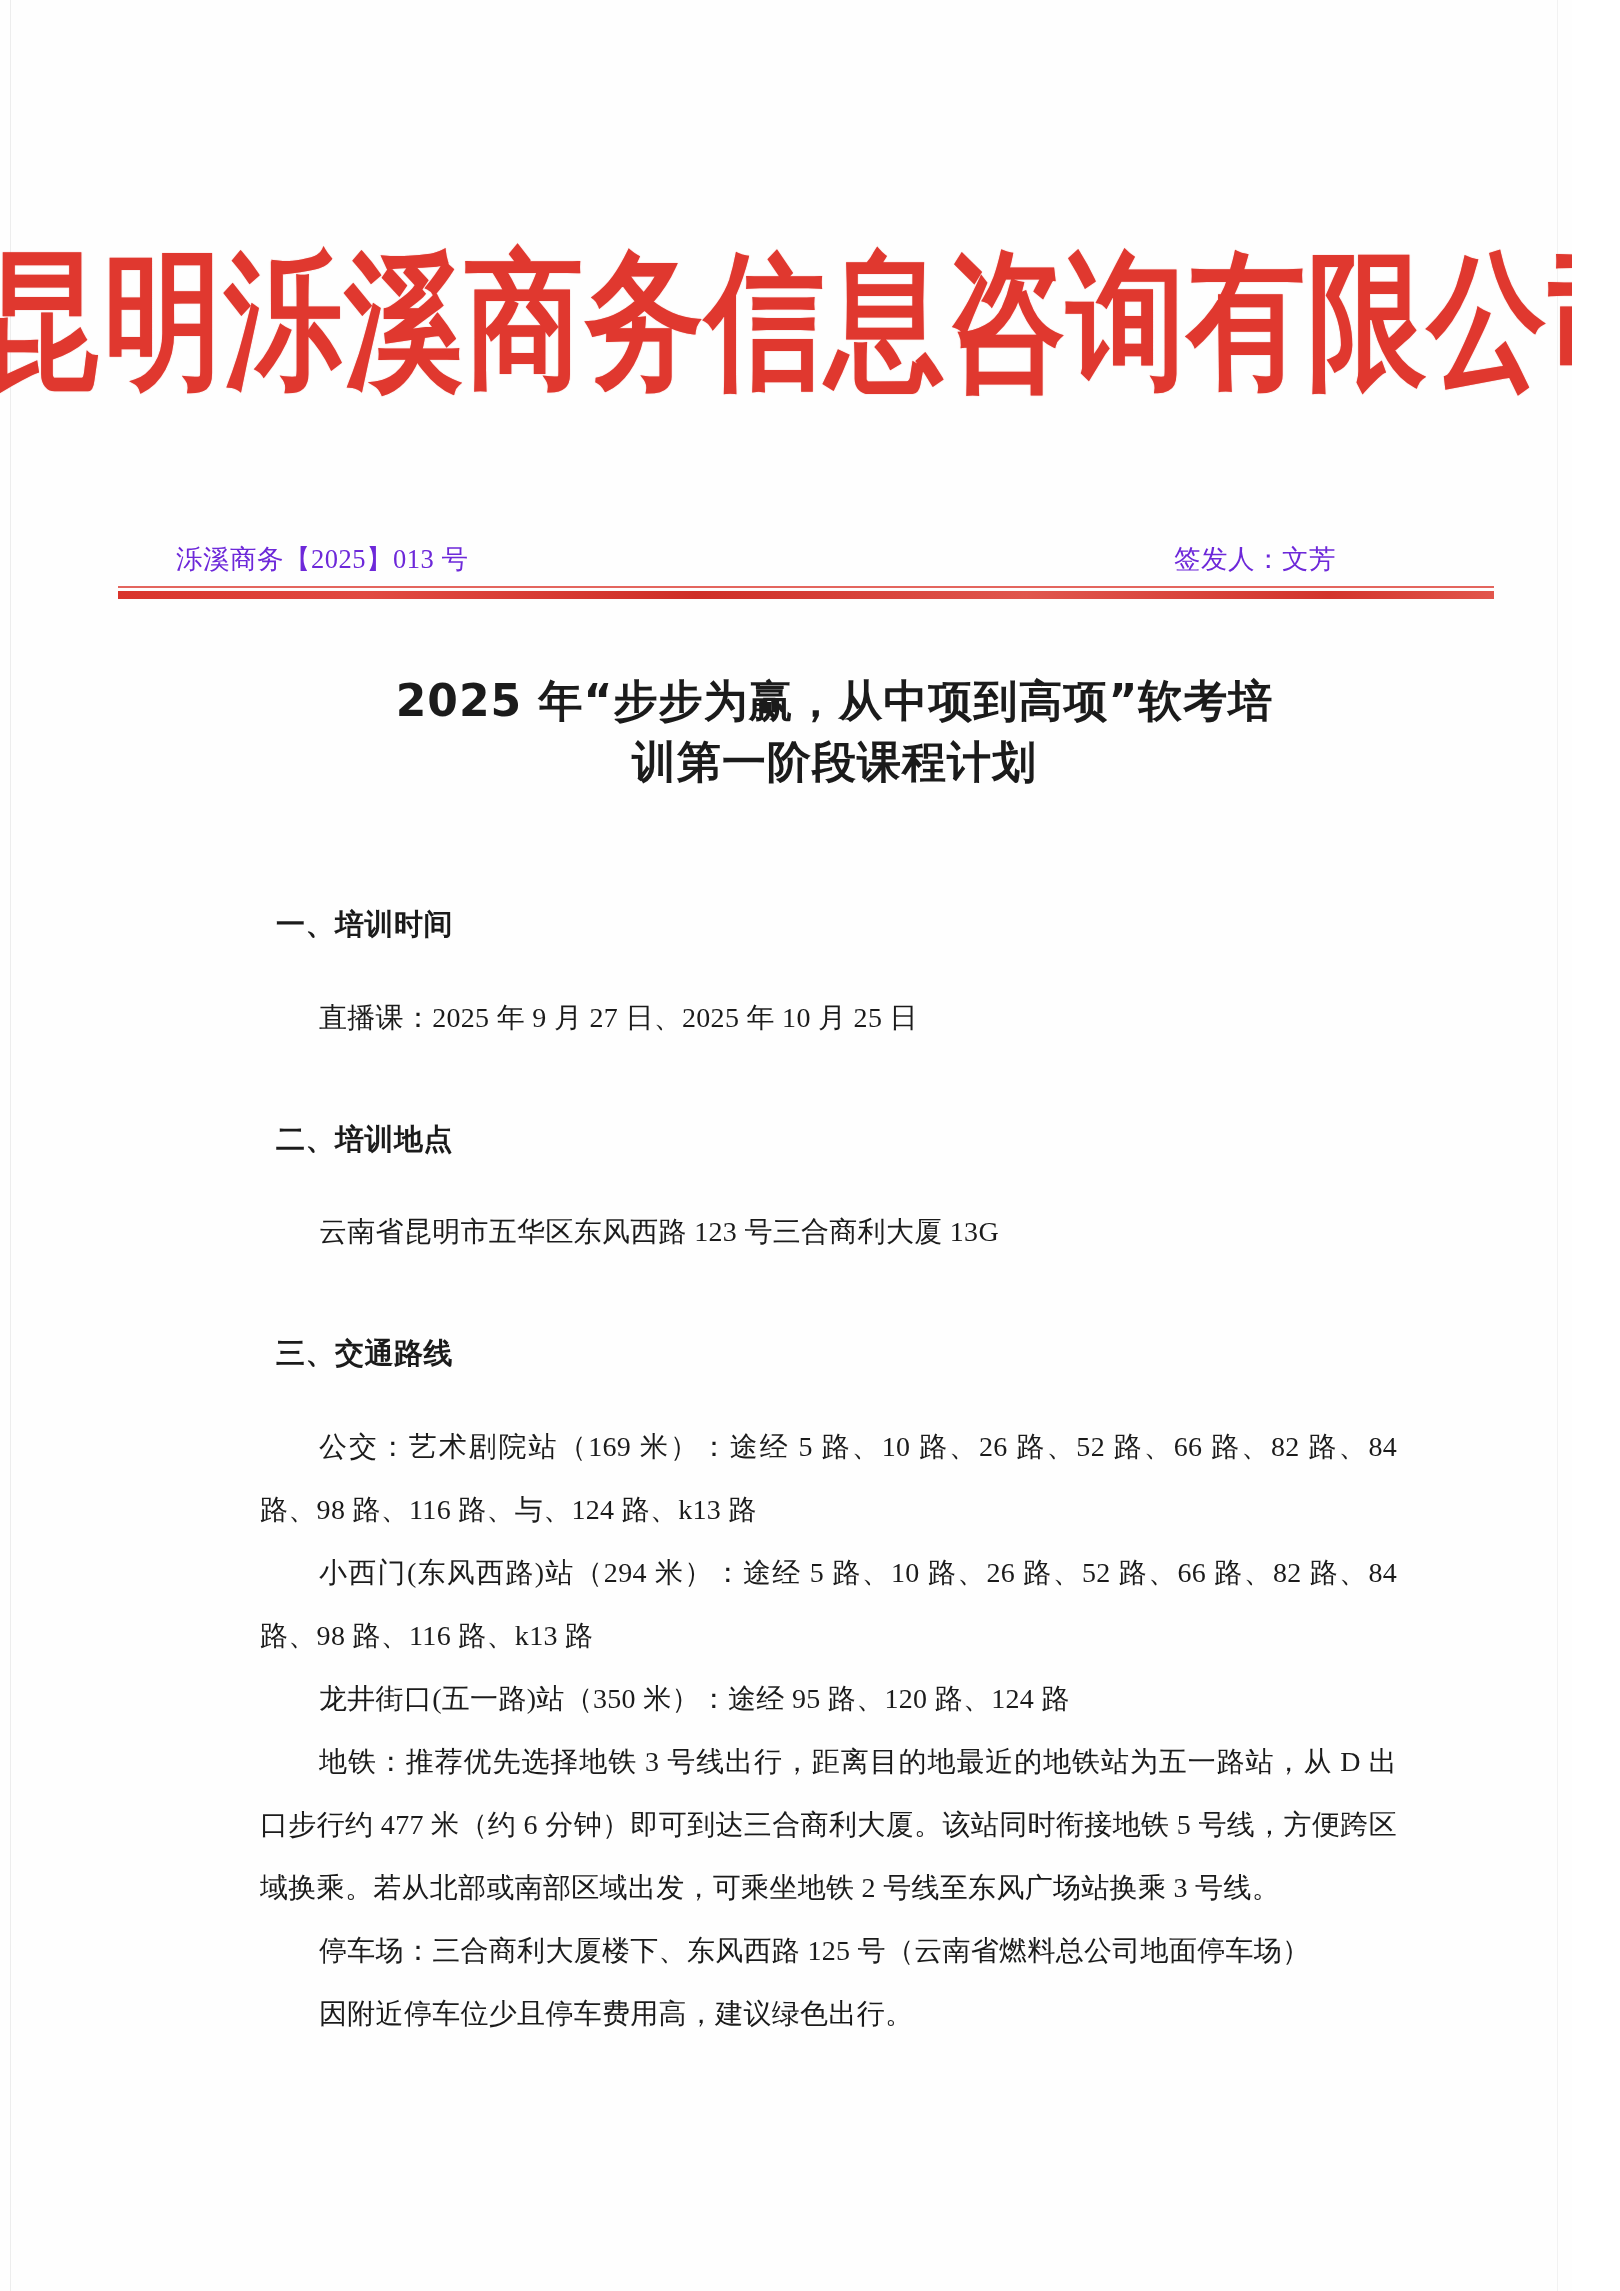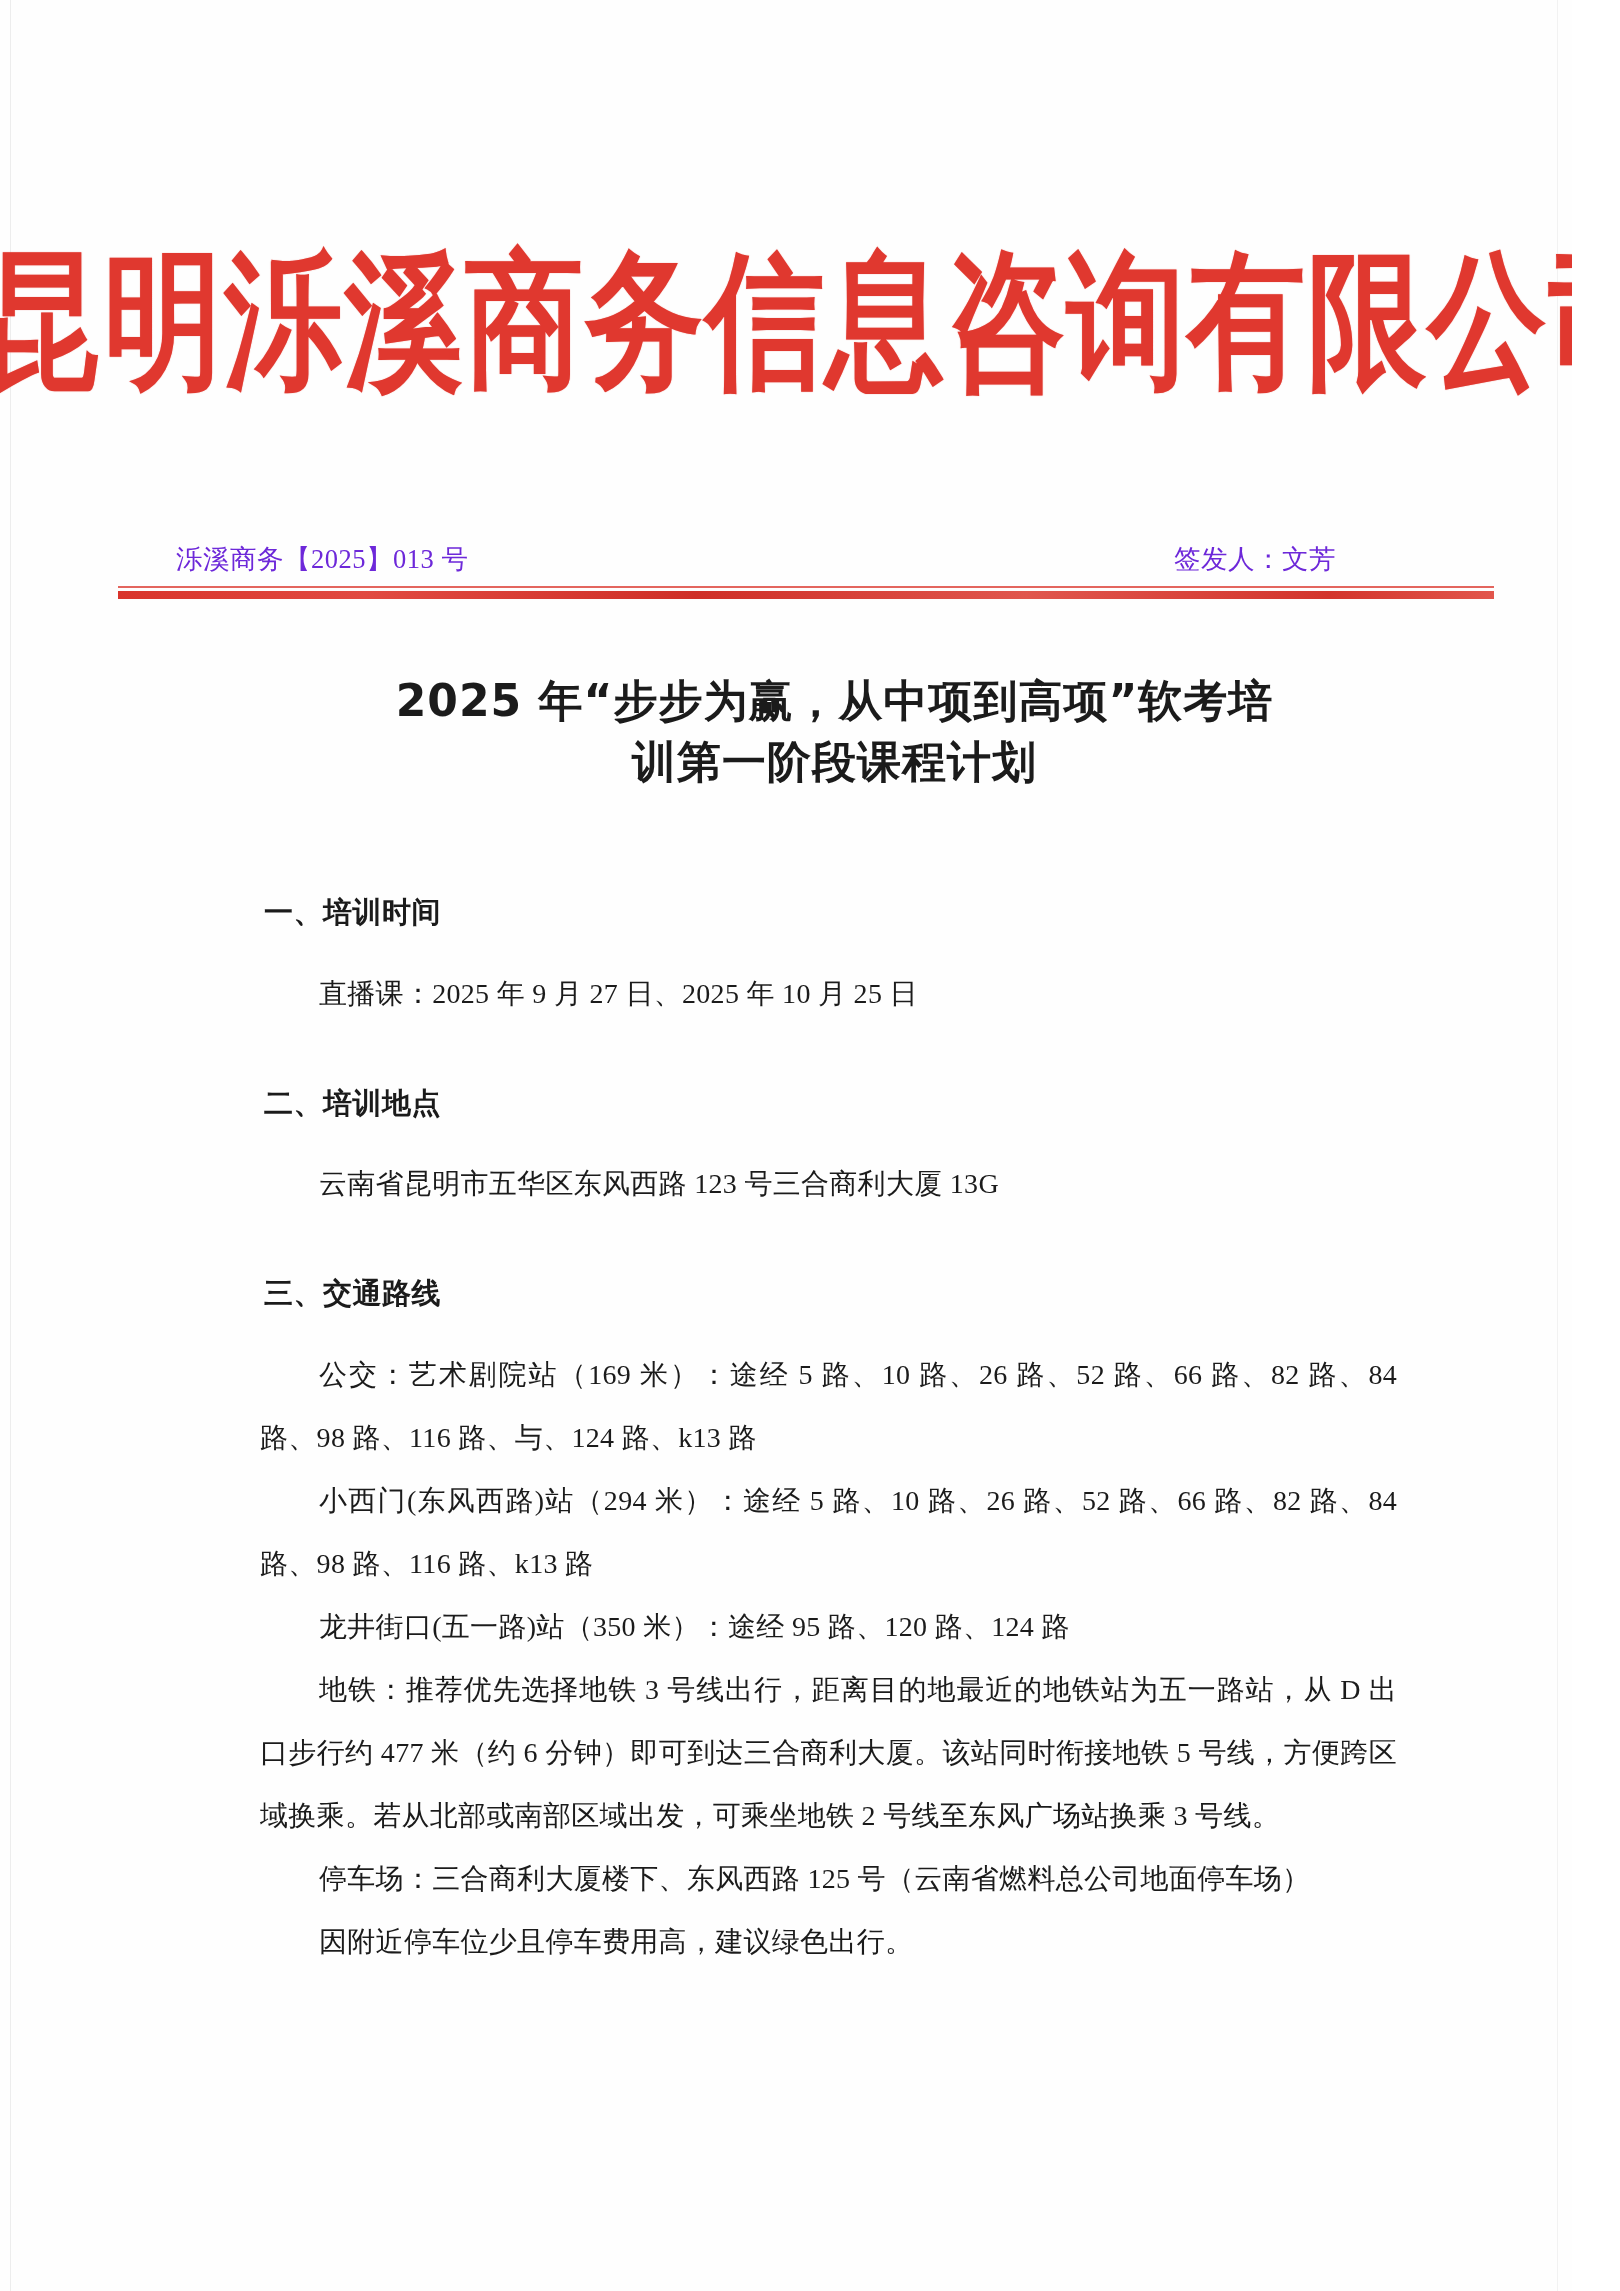--- a/index.html
+++ b/index.html
@@ -140,21 +140,21 @@
     top: 877px;
     font-size: 28px;
     line-height: 63px;
     color: #1b1b1b;
   }
   .sec-heading {
     font-family: "DejaVu Sans", "Liberation Sans", sans-serif;
     font-weight: 700;
     font-size: 29px;
     letter-spacing: 0.5px;
-    margin: 4px;
+    margin: 16px;
   }
   .sec-body {
     margin: 0;
     text-indent: 59px;
     text-align: justify;
     letter-spacing: 0.3px;
   }
   .spacer-sm { height: 13.7px; }
   .spacer-md { height: 43px; }
 </style>

